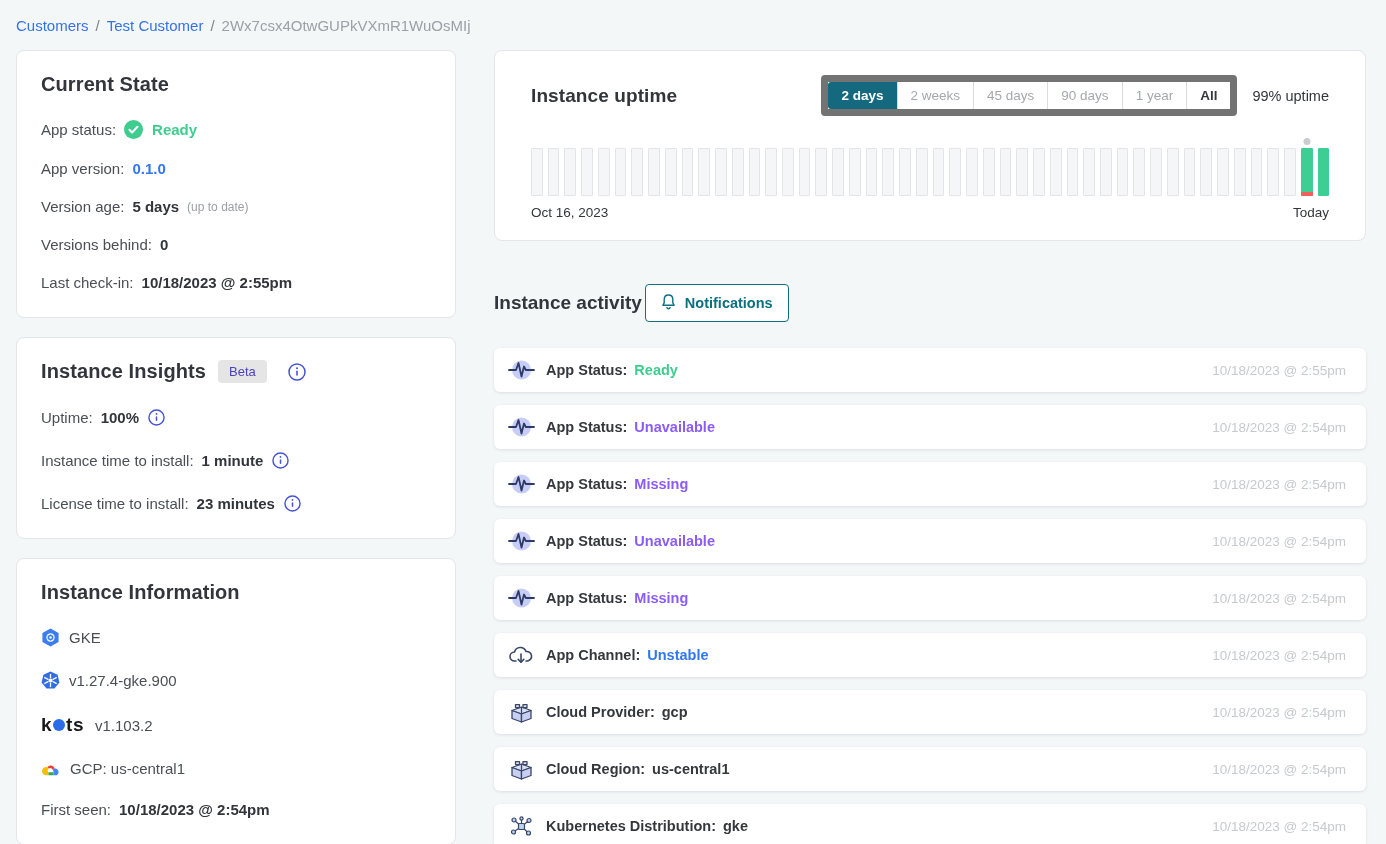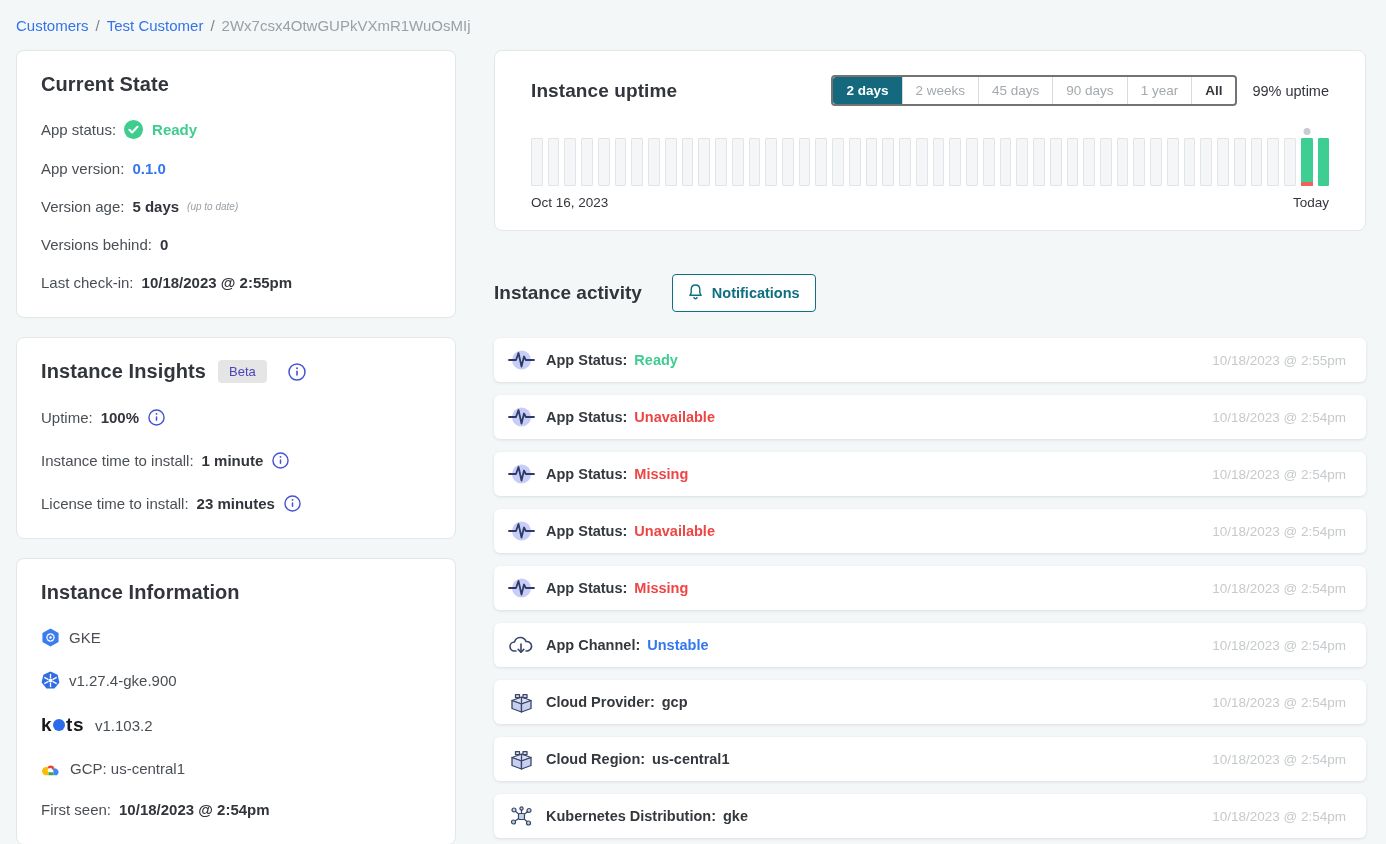--- a/index.html
+++ b/index.html
@@ -25,78 +25,78 @@
   
   .card {
     background:#fff; border:1px solid #e3e7ea; border-radius:8px;
     padding:22px 24px 26px; margin-bottom:19px;
   }
   .card h2 { font-size:20px; font-weight:700; color:#32353b; letter-spacing:.1px; }
 
   .kv-row { display:flex; align-items:center; margin-top:21px; font-size:15px; color:#4a4f55; }
   .kv-row .lbl { margin-right:8px; }
   .kv-row .val-b { font-weight:700; color:#32353b; }
-  .kv-row .note { margin-left:8px; font-size:10px; color:#9aa0a6;font-style:italic; }
+  .kv-row .note { margin-left:8px; font-size:12px; color:#9aa0a6; }
   .green-text { color:#3ecd8f; font-weight:600; }
   .link-blue { color:#3277f0; font-weight:600; cursor:pointer; }
 
   .insight-row { margin-top:26px; }
   .info-rows .kv-row { margin-top:24px; }
   .title-row { display:flex; align-items:center; gap:12px; }
   .beta-badge {
     background:#e5e5e5; color:#4c43ba; font-size:13px; font-weight:400;
     padding:4px 11px; border-radius:4px;
   }
   .icon-gap { margin-right:9px; display:inline-flex; align-items:center; }
   .info-ic { margin-left:9px; display:inline-flex; cursor:pointer; }
   .kots-word { font-weight:800; font-size:19px; color:#17181a; letter-spacing:.5px; display:inline-flex; align-items:center; }
   .kots-o { display:inline-block; width:12px; height:12px; border-radius:50%; background:#2b6de8; margin:0 1px; }
 
   
   .uptime-card { padding:24px 36px 20px; margin-bottom:0; }
   .uptime-head { display:flex; align-items:center; justify-content:space-between; }
   .uptime-head h2 { font-size:19px; }
   .uptime-controls { display:flex; align-items:center; }
-  .range-group { display:inline-flex; border:2px solid #737373; border-radius:4px; background:#fff; }
+  .range-group { display:inline-flex; border:7px solid #737373; border-radius:4px; background:#fff; }
   .range-btn {
     font-family:inherit; font-size:13.5px; padding:6px 13px; background:#fff; border:none;
     border-left:1px solid #d8dcdf; color:#a4a9ad; cursor:pointer; white-space:nowrap;
   }
   .range-btn:first-child { border-left:none; border-radius:3px 0 0 3px; }
   .range-btn:last-child { border-radius:0 3px 3px 0; }
   .range-btn.selected { background:#14697e; color:#fff; font-weight:600; }
   .range-btn.dark { color:#34383d; font-weight:600; }
   .uptime-summary { font-size:14.5px; color:#32353b; margin-left:15px; font-weight:400; }
 
   .bars-wrap { margin-top:32px; }
   .bars { display:flex; gap:5px; height:48px; align-items:flex-end; }
   .bar { flex:1; height:48px; background:#f5f6f7; border:1px solid #e2e5e8; border-radius:1px; position:relative; }
   .bar.up, .bar.up_with_downtime { background:#3ecd92; border-color:#3ecd92; overflow:visible; }
   .down-seg { position:absolute; left:-1px; right:-1px; bottom:-1px; background:#f2605b; border-radius:0 0 1px 1px; }
   .marker-dot { position:absolute; top:-11px; left:50%; transform:translateX(-50%); width:7px; height:7px; border-radius:50%; background:#c9ccd0; }
   .axis-labels { display:flex; justify-content:space-between; margin-top:9px; font-size:13.5px; color:#32353b; }
 
   
-  .activity-head { display:flex; align-items:center; margin:43px 0 26px; gap:31px; }
+  .activity-head { display:flex; align-items:center; margin:43px 0 26px; gap:4px; }
   .activity-head h2 { font-size:19px; font-weight:700; color:#32353b; }
   .teal-btn {
     font-family:inherit; display:inline-flex; align-items:center; gap:9px;
     background:#fff; border:1px solid #11707f; color:#0d6f80;
     font-size:14.5px; font-weight:600; padding:8px 15px; border-radius:4px; cursor:pointer;
   }
   .act-row {
     background:#fff; border-radius:6px; height:44px; display:flex; align-items:center;
     padding:0 20px 0 13px; margin-bottom:13px;
     box-shadow:0 1px 3px rgba(50,60,70,.12);
   }
   .act-icon { width:28px; display:flex; justify-content:center; margin-right:11px; flex:none; }
   .act-label { font-size:14.5px; font-weight:600; color:#34383d; margin-right:7px; white-space:nowrap; }
   .act-val { font-size:14.5px; font-weight:600; }
   .act-val.green { color:#3ecd8f; }
-  .act-val.red { color:#ef4444; }
+  .act-val.red { color:#8b5cf6; }
   .act-val.blue { color:#3277f0; }
   .act-val.dark { color:#34383d; font-weight:600; }
   .act-time { margin-left:auto; font-size:13.5px; color:#c6cacd; white-space:nowrap; }
 </style>
 </head>
 <body>
 
 <div class="breadcrumb">
   <a>Customers</a><span class="sep">/</span><a>Test Customer</a><span class="sep">/</span><span class="current">2Wx7csx4OtwGUPkVXmR1WuOsMIj</span>
 </div>

